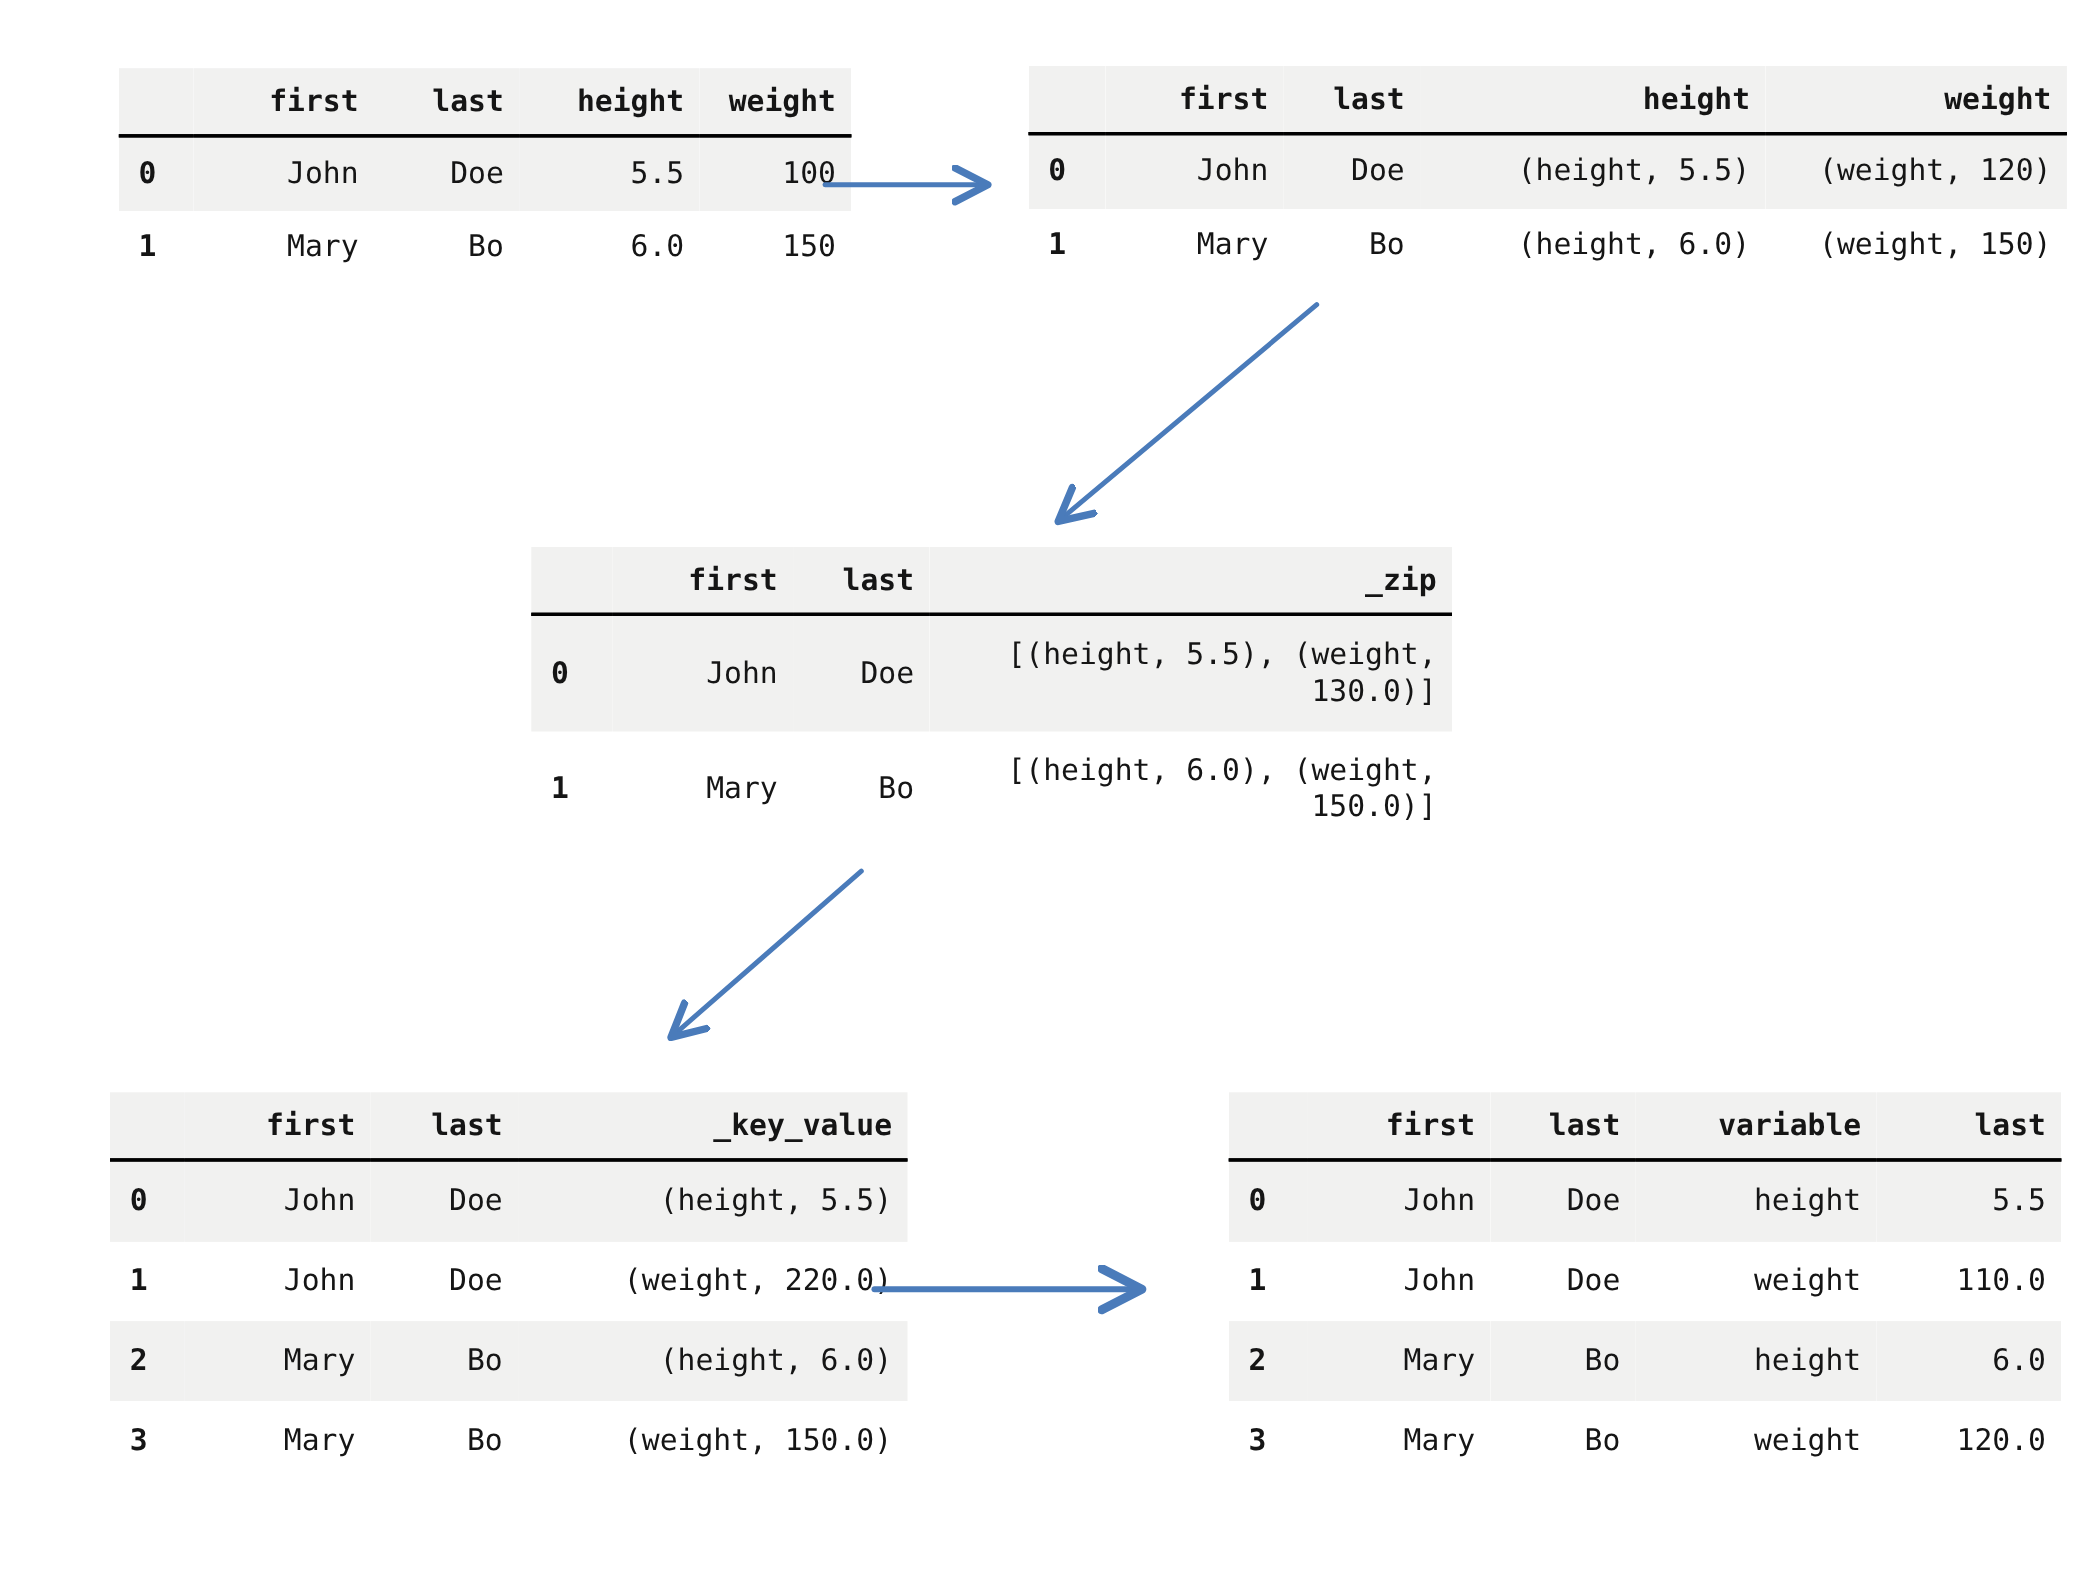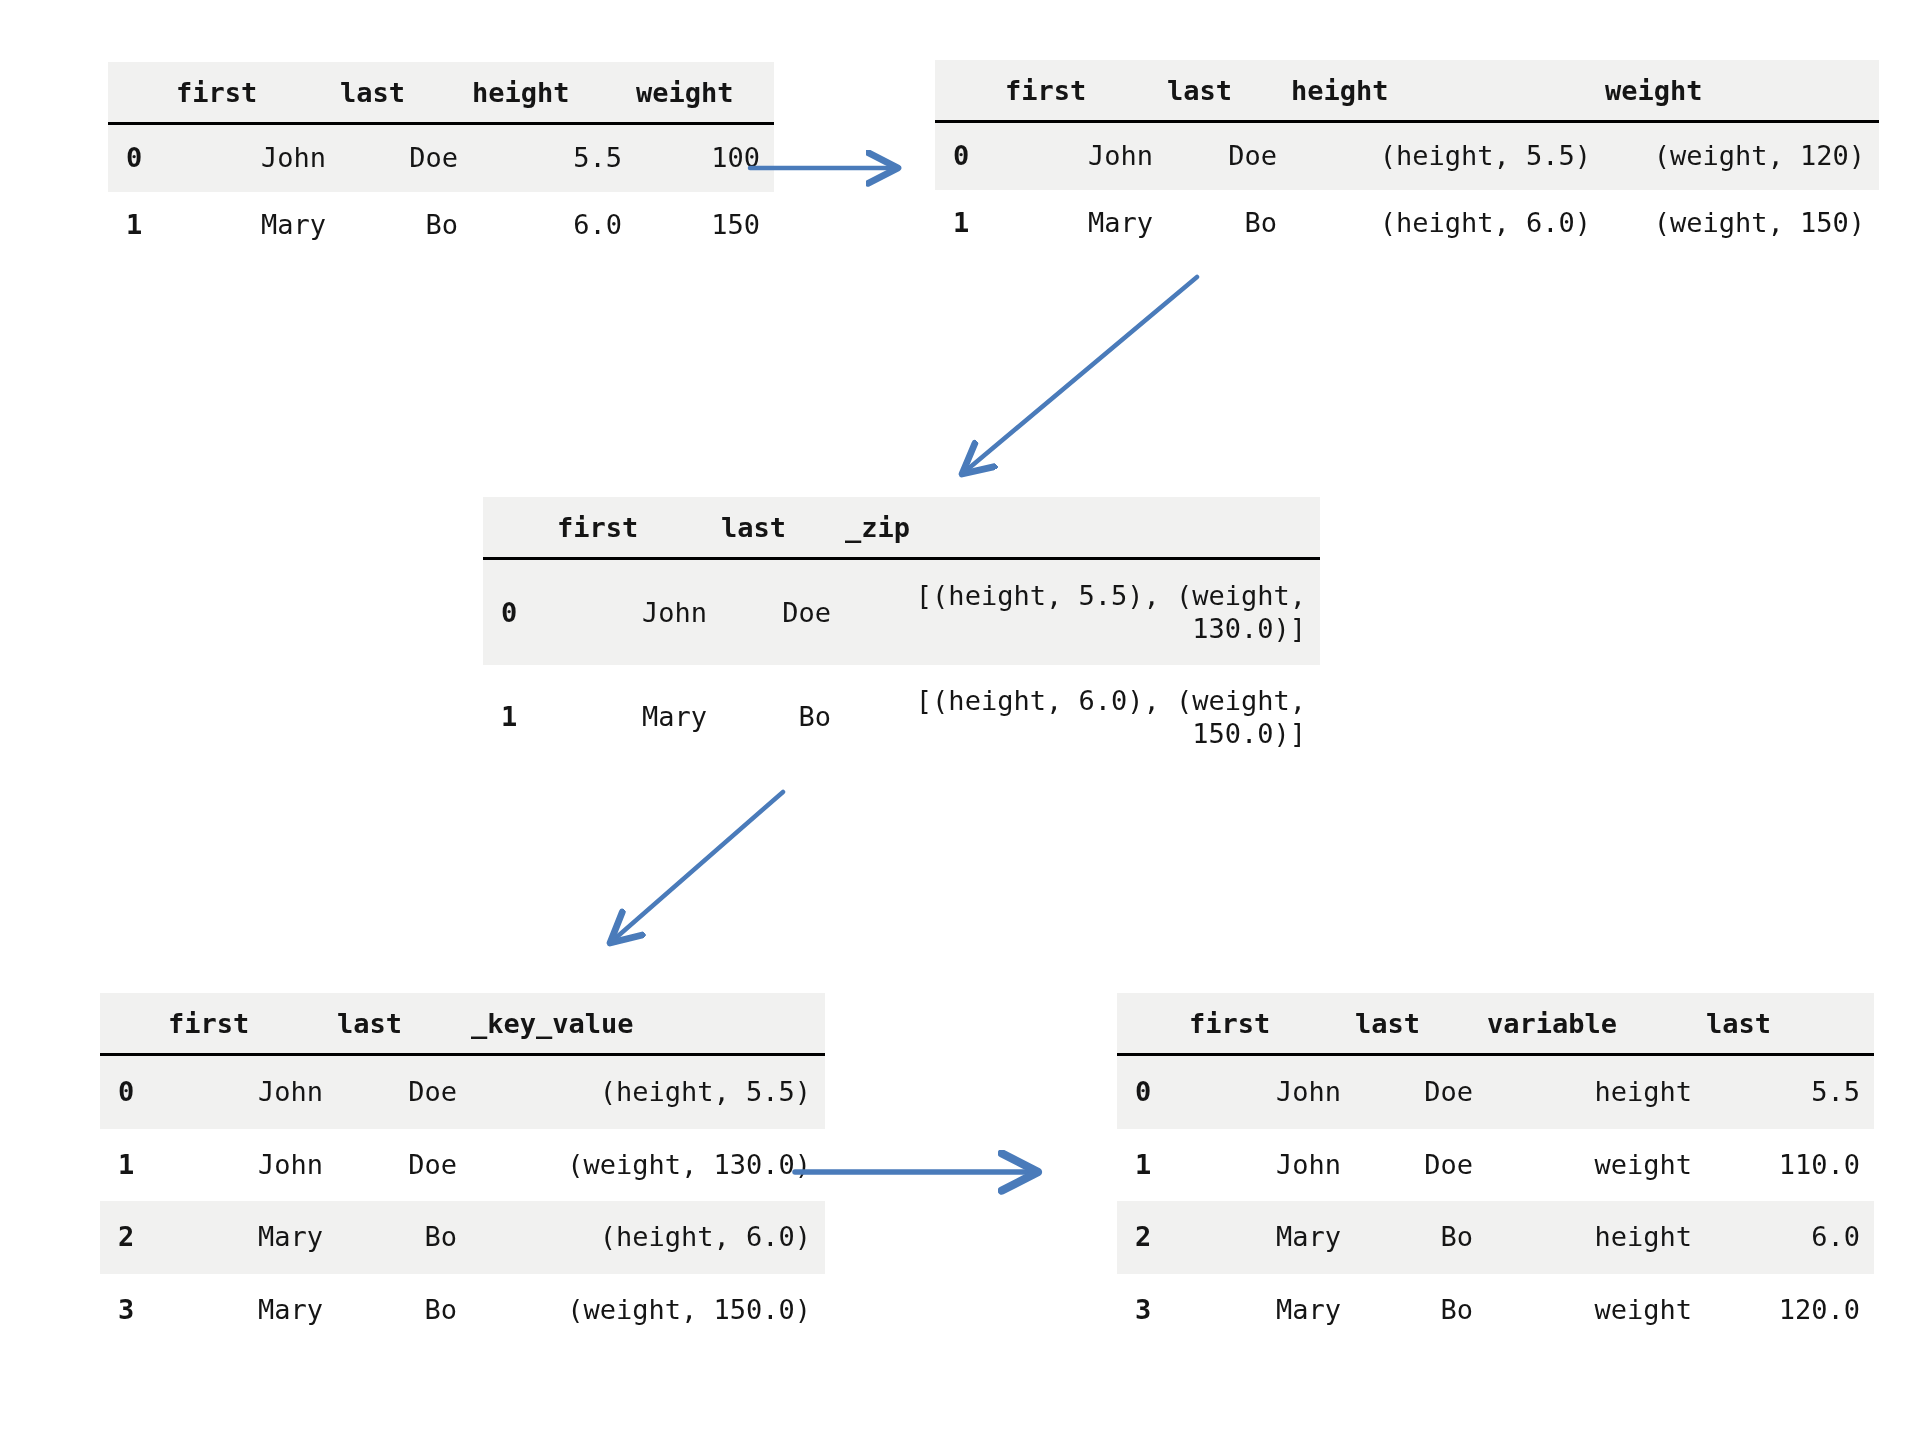--- a/index.html
+++ b/index.html
@@ -24,21 +24,21 @@
     font-family: "DejaVu Sans Mono", "Liberation Mono", monospace;
     font-size: 27px;
     line-height: 1.2;
     color: #151515;
   }
   .df th {
     font-weight: bold;
     background: #f1f1f0;
     border-bottom: 3px solid #000000;
     padding: 15px 14px 13px 0;
-    text-align: left;
+    text-align: right;
     overflow: hidden;
   }
   .df td {
     padding: 17px 14px 17px 0;
     text-align: right;
     background: #ffffff;
     white-space: pre-line;
     overflow: hidden;
   }
   .df tr.even td { background: #f1f1f0; }
@@ -191,21 +191,21 @@
           <tr class="even">
             <td class="idx">0</td>
             <td>John</td>
             <td>Doe</td>
             <td>(height, 5.5)</td>
           </tr>
           <tr class="odd">
             <td class="idx">1</td>
             <td>John</td>
             <td>Doe</td>
-            <td>(weight, 130.0)</td>
+            <td>(weight, 220.0)</td>
           </tr>
           <tr class="even">
             <td class="idx">2</td>
             <td>Mary</td>
             <td>Bo</td>
             <td>(height, 6.0)</td>
           </tr>
           <tr class="odd">
             <td class="idx">3</td>
             <td>Mary</td>

